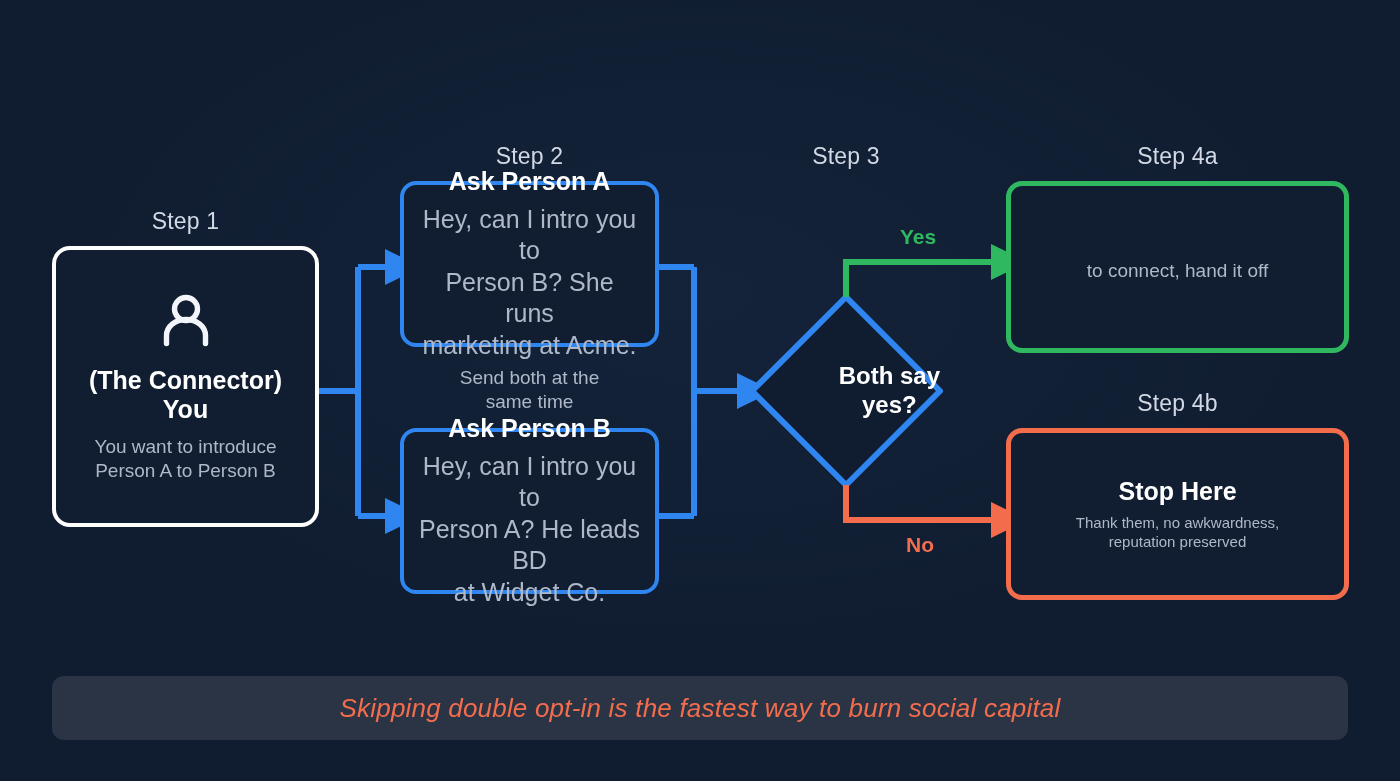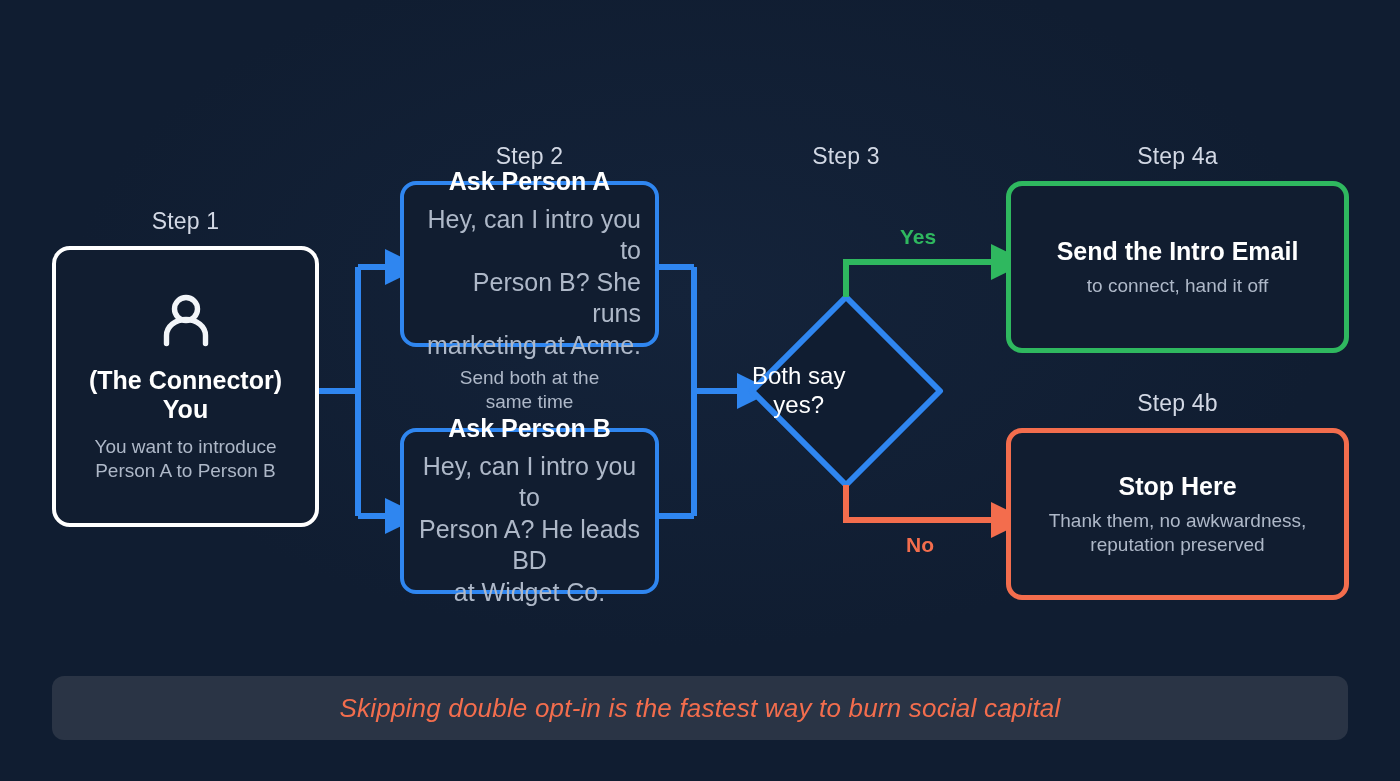--- a/index.html
+++ b/index.html
@@ -74,21 +74,20 @@
   }
   #node-you .title { font-size: 25px; margin-top: 14px; }
   #node-you .desc  { font-size: 19px; margin-top: 11px; }
   .person-icon { display:block; }
 
   
   #node-ask-a {
     left: 400px; top: 181px;
     width: 259px; height: 166px;
     border: 4px solid #2f86f0;
-    text-align: right;
   }
   #node-ask-b {
     left: 400px; top: 428px;
     width: 259px; height: 166px;
     border: 4px solid #2f86f0;
   }
   #node-ask-a .title, #node-ask-b .title { font-size: 25px; }
   #node-ask-a .desc,  #node-ask-b .desc  { font-size: 25px; margin-top: 8px; }
 
   .between-note {
@@ -106,44 +105,44 @@
     position: absolute;
     left: 752px; top: 297px;
     width: 188px; height: 188px;
   }
   #node-decision .diamond-text {
     position: absolute;
     left: 0; top: 0;
     width: 188px; height: 188px;
     display: flex;
     align-items: center;
-    justify-content: flex-start;
+    justify-content: flex-end;
     color: #ffffff;
-    font-weight: normal;
+    font-weight: bold;
     font-size: 24px;
     line-height: 1.2;
     text-align: center;
   }
 
   
   #node-send {
     left: 1006px; top: 181px;
     width: 343px; height: 172px;
     border: 5px solid #2fb85f;
   }
   #node-send .title { font-size: 25px; }
   #node-send .desc  { font-size: 19px; margin-top: 8px; }
 
   #node-stop {
     left: 1006px; top: 428px;
     width: 343px; height: 172px;
     border: 5px solid #f36d4d;
   }
   #node-stop .title { font-size: 25px; }
-  #node-stop .desc  { font-size: 19px; margin-top: 8px; }
+  #node-stop .desc  { font-size: 15px; margin-top: 8px; }
 
   
   .branch-label {
     position: absolute;
     font-weight: bold;
     font-size: 21px;
     white-space: nowrap;
   }
   #label-yes { left: 900px; top: 225px; color: #2fb85f; }
   #label-no  { left: 906px; top: 533px; color: #f36d4d; }
@@ -261,21 +260,20 @@
         <div>Both say</div>
         <div>yes?</div>
       </div>
     </div>
   </div>
 
   <div class="branch-label" id="label-yes">Yes</div>
   <div class="branch-label" id="label-no">No</div>
 
   <div class="node" id="node-send">
-    <div class="title">Send the Intro Email</div>
     <div class="desc">
       <div>to connect, hand it off</div>
     </div>
   </div>
 
   <div class="node" id="node-stop">
     <div class="title">Stop Here</div>
     <div class="desc">
       <div>Thank them, no awkwardness,</div>
       <div>reputation preserved</div>

